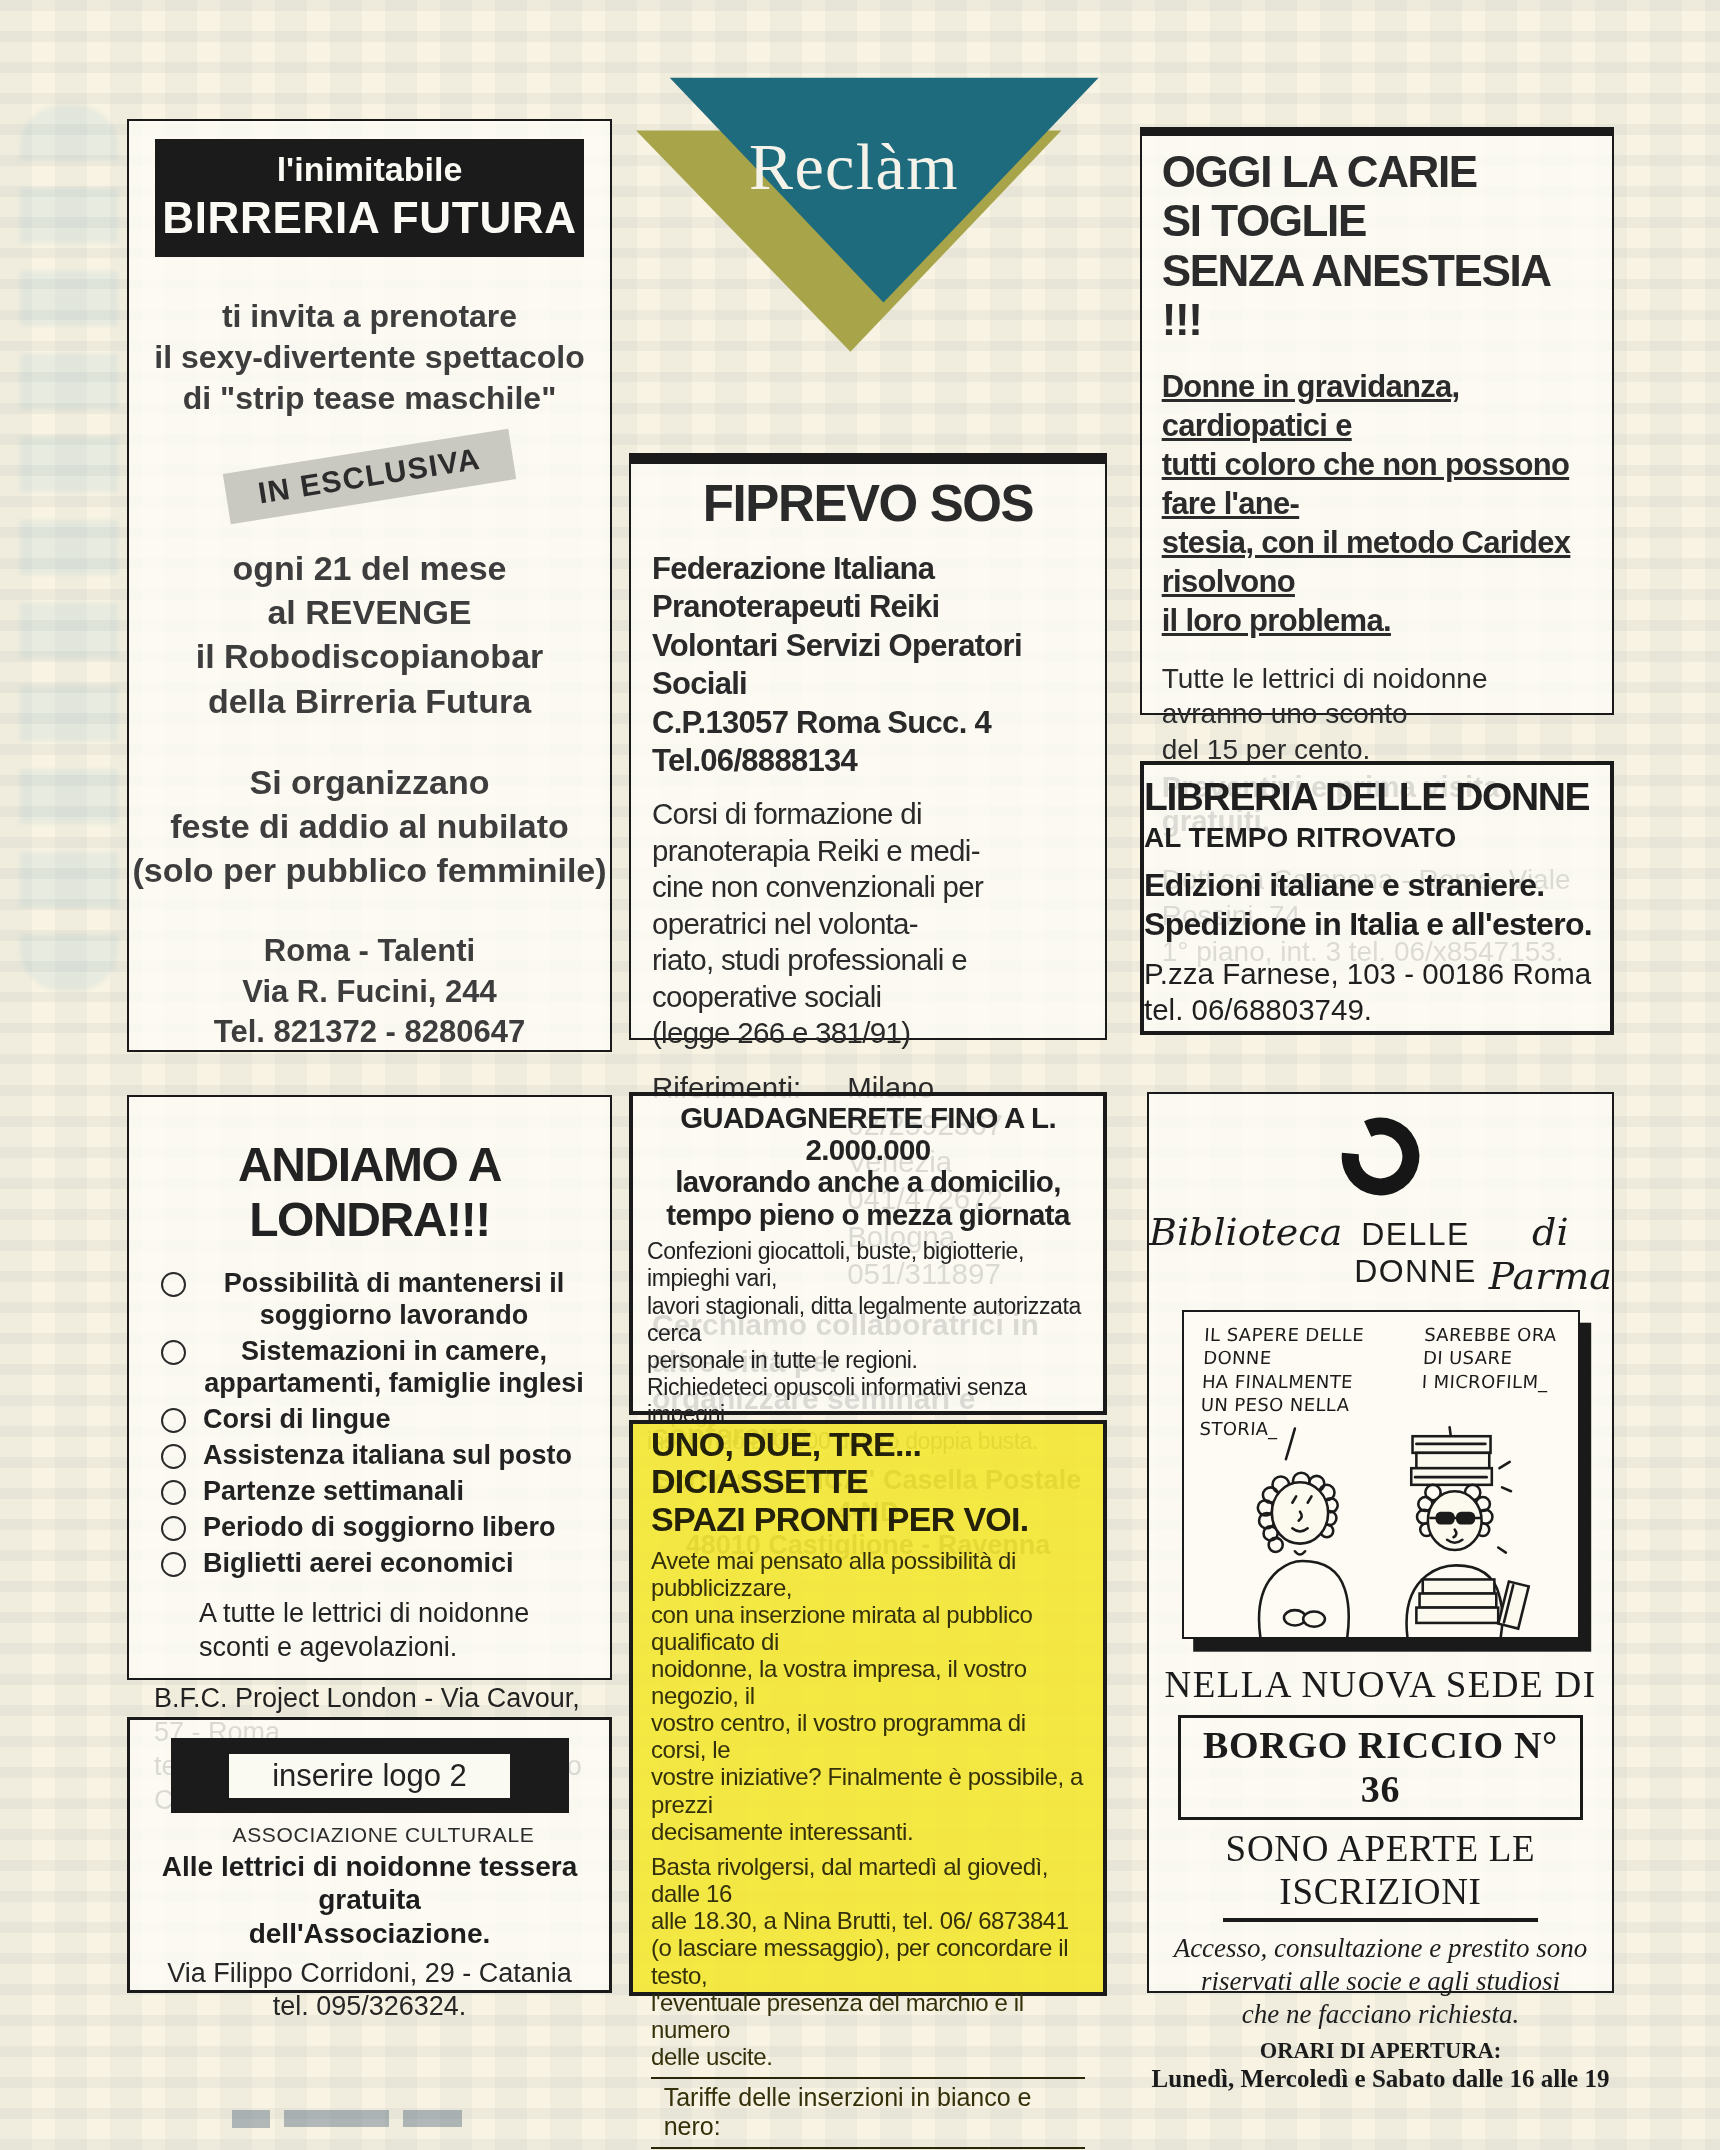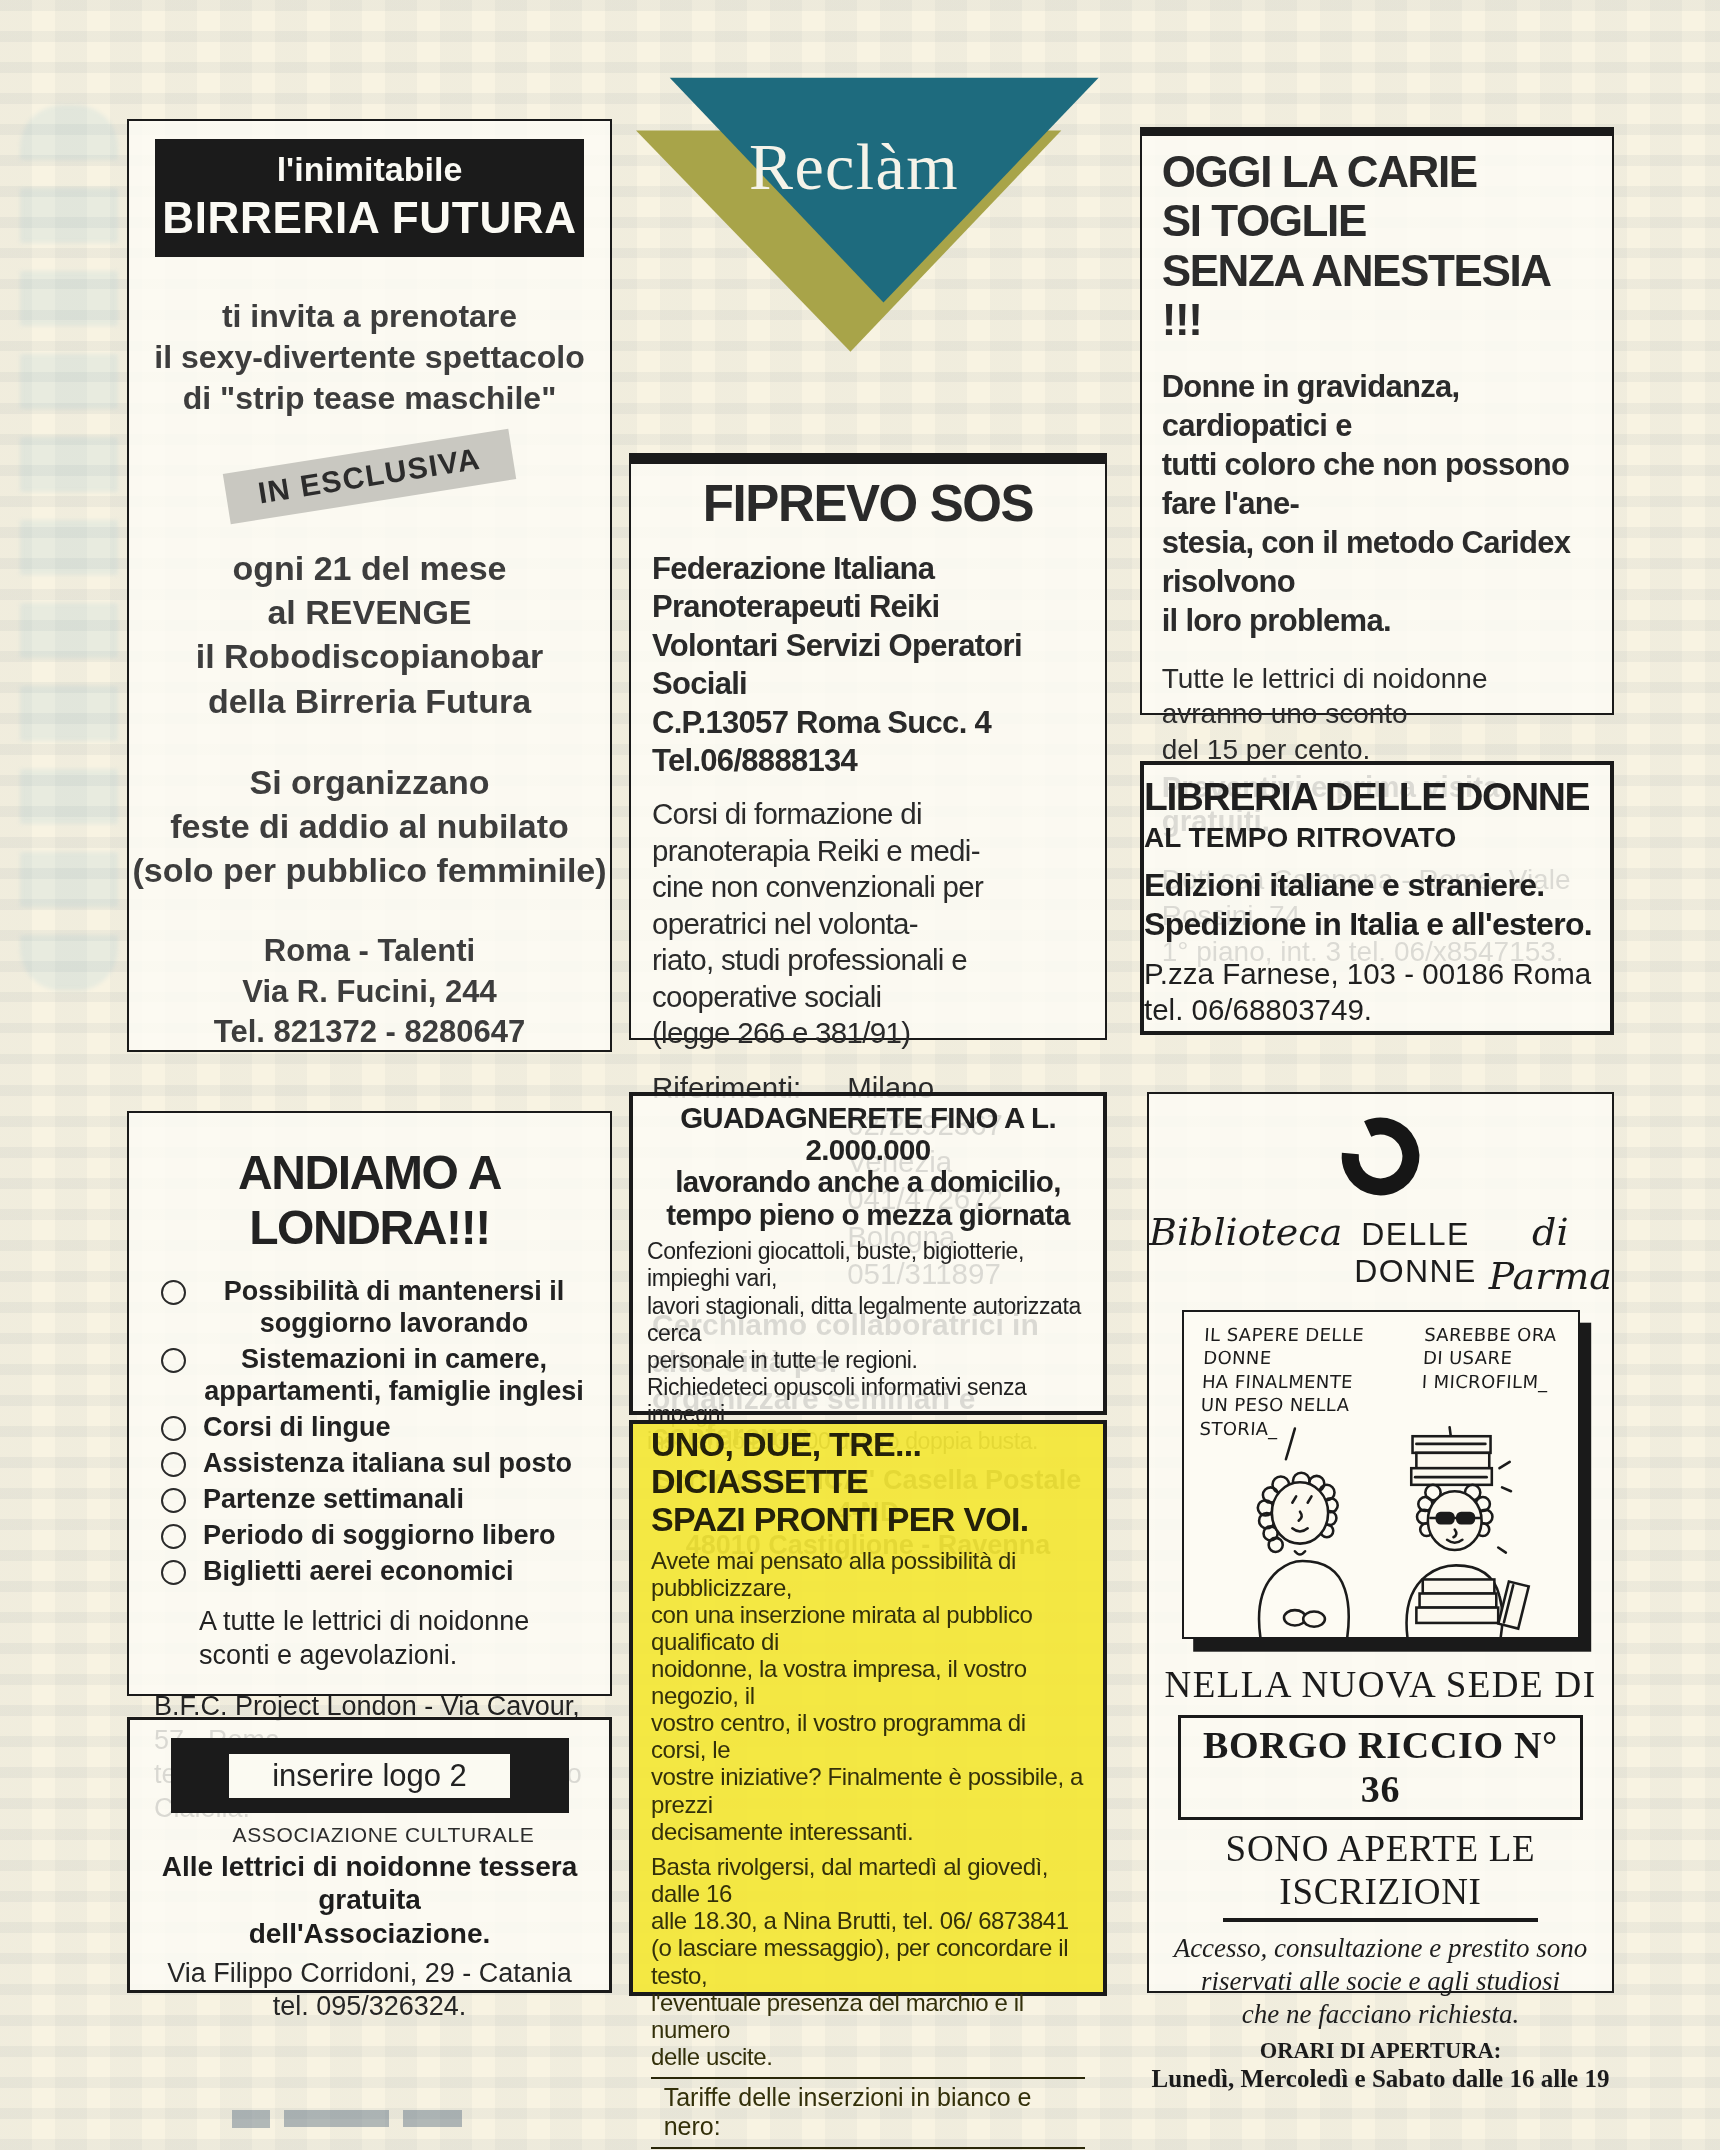--- a/index.html
+++ b/index.html
@@ -39,21 +39,21 @@
   .bh2 { font-size:44px; font-weight:bold; letter-spacing:0.7px; margin-top:4.2px;}
   .birreria-invite { margin-top:39px; font-size:32px; font-weight:bold; line-height:1.28; }
   .badge-wrap { margin-top:32px; }
   .badge { display:inline-block; background:#c9c8c1; color:#2c2c2c; font-weight:bold;
            font-size:30px; padding:8.4px 32px; transform:rotate(-9deg); letter-spacing:1.4px; }
   .birreria-schedule { margin-top:44px; font-size:34px; font-weight:bold; line-height:1.3; }
   .birreria-offer { margin-top:37px; font-size:34px; font-weight:bold; line-height:1.3; }
   .birreria-contact { margin-top:39px; font-size:31px; font-weight:bold; line-height:1.3; }
 
   
-  #ad-londra { left:127px; top:1095px; width:485px; height:585px; border-width:2.1px; padding:8px 25px; color:#222;margin-top:16px;}
+  #ad-londra { left:127px; top:1095px; width:485px; height:585px; border-width:2.1px; padding:16px 25px; color:#222;}
   .londra-title { text-align:center; margin-top:24px; font-size:48px; font-weight:bold; letter-spacing:-1.4px; }
   .londra-list { list-style:none; margin:21px 0 0; padding:0 0 0 7px;text-align:center; }
   .londra-list li { display:flex; gap:17px; font-size:27px; font-weight:bold; line-height:1.18; margin-bottom:4.2px;}
   .obullet { flex:none; width:21px; height:21px; border:2.8px solid #2a2a2a; border-radius:50%; margin-top:4.2px; }
   .londra-note { margin:17px 0 0 45px; font-size:27px; line-height:1.25; }
   .londra-contact { margin-top:18px; font-size:27px; line-height:1.25; }
 
   
   #ad-assoc { left:127px; top:1717px; width:485px; height:276px; border-width:3.5px; text-align:center; }
   .assoc-logoblock { margin:18px auto 0; width:398px; height:75px; background:#1b1b1b;
@@ -83,21 +83,21 @@
   #ad-spazi { left:629px; top:1420px; width:478px; height:576px; border-width:4.2px;
               background:rgba(243,230,55,0.93); padding:2px 18px; color:#33300a;}
   .spazi-title { font-size:34px; font-weight:bold; line-height:1.1; letter-spacing:-0.7px; color:#24210a; }
   .spazi-body { margin-top:8.4px; font-size:24px; line-height:1.13; letter-spacing:-0.4px; }
   .spazi-table { margin-top:7px; border-top:2.1px solid #2a2708; }
   .spazi-thead { padding:4.2px 2.8px 5.6px 12.7px; font-size:25px; border-bottom:2.1px solid #2a2708;}
 
   
   #ad-carie { left:1140px; top:127px; width:474px; height:588px; border-width:2.1px; border-top-width:9.8px; padding:0 19.7px; color:#2b2b2b;}
   .carie-title { margin-top:11.2px; font-size:44px; font-weight:bold; line-height:1.12; letter-spacing:-1.4px; }
-  .carie-body { margin-top:22.5px; font-size:31px; font-weight:bold; line-height:1.26; letter-spacing:-0.7px; }
+  .carie-body { margin-top:22.5px; font-size:31px; font-weight:bold; line-height:1.26; letter-spacing:-0.7px;text-decoration:underline; }
   .carie-discount { margin-top:21px; font-size:28px; line-height:1.26; }
   .carie-free { margin-top:2.8px; font-size:29.5px; font-weight:bold; }
   .carie-contact { margin-top:24px; font-size:28px; line-height:1.3; }
 
   
   #ad-libreria { left:1140px; top:761px; width:474px; height:274px; border-width:4.9px; text-align:left; color:#1f1f1f;}
   .lib-title { margin-top:9.8px; font-size:39px; font-weight:bold; letter-spacing:-1.4px; }
   .lib-sub { margin-top:2.8px; font-size:28px; font-weight:bold; }
   .lib-body { margin-top:12.7px; font-size:32px; font-weight:bold; line-height:1.22; letter-spacing:-0.7px;}
   .lib-contact { margin-top:11.2px; font-size:29.5px; line-height:1.25; }

